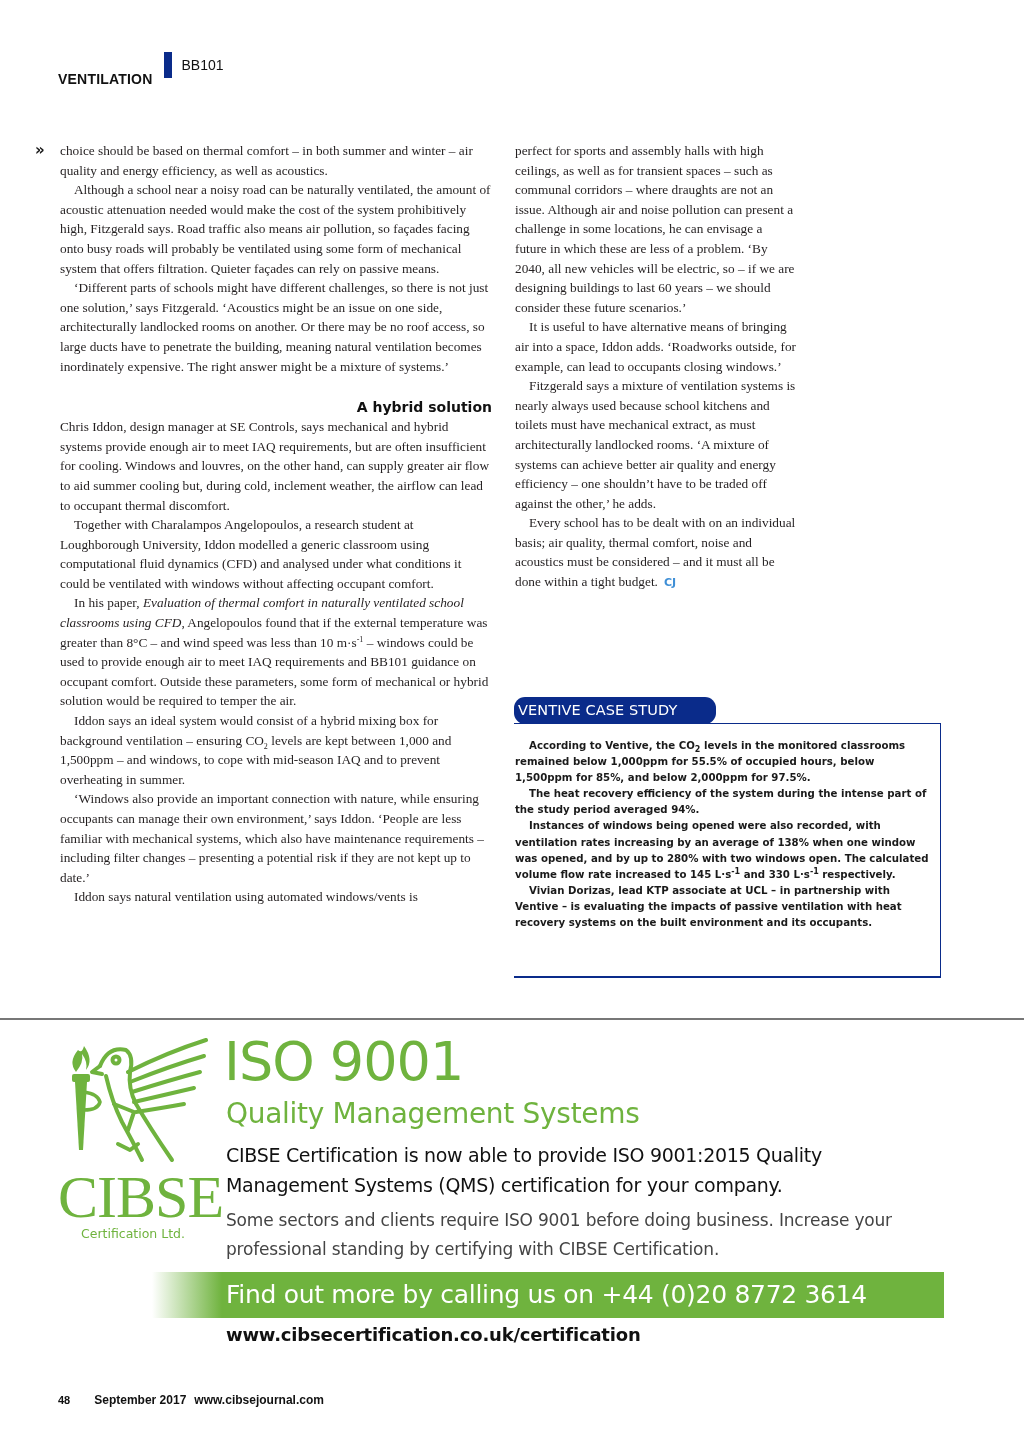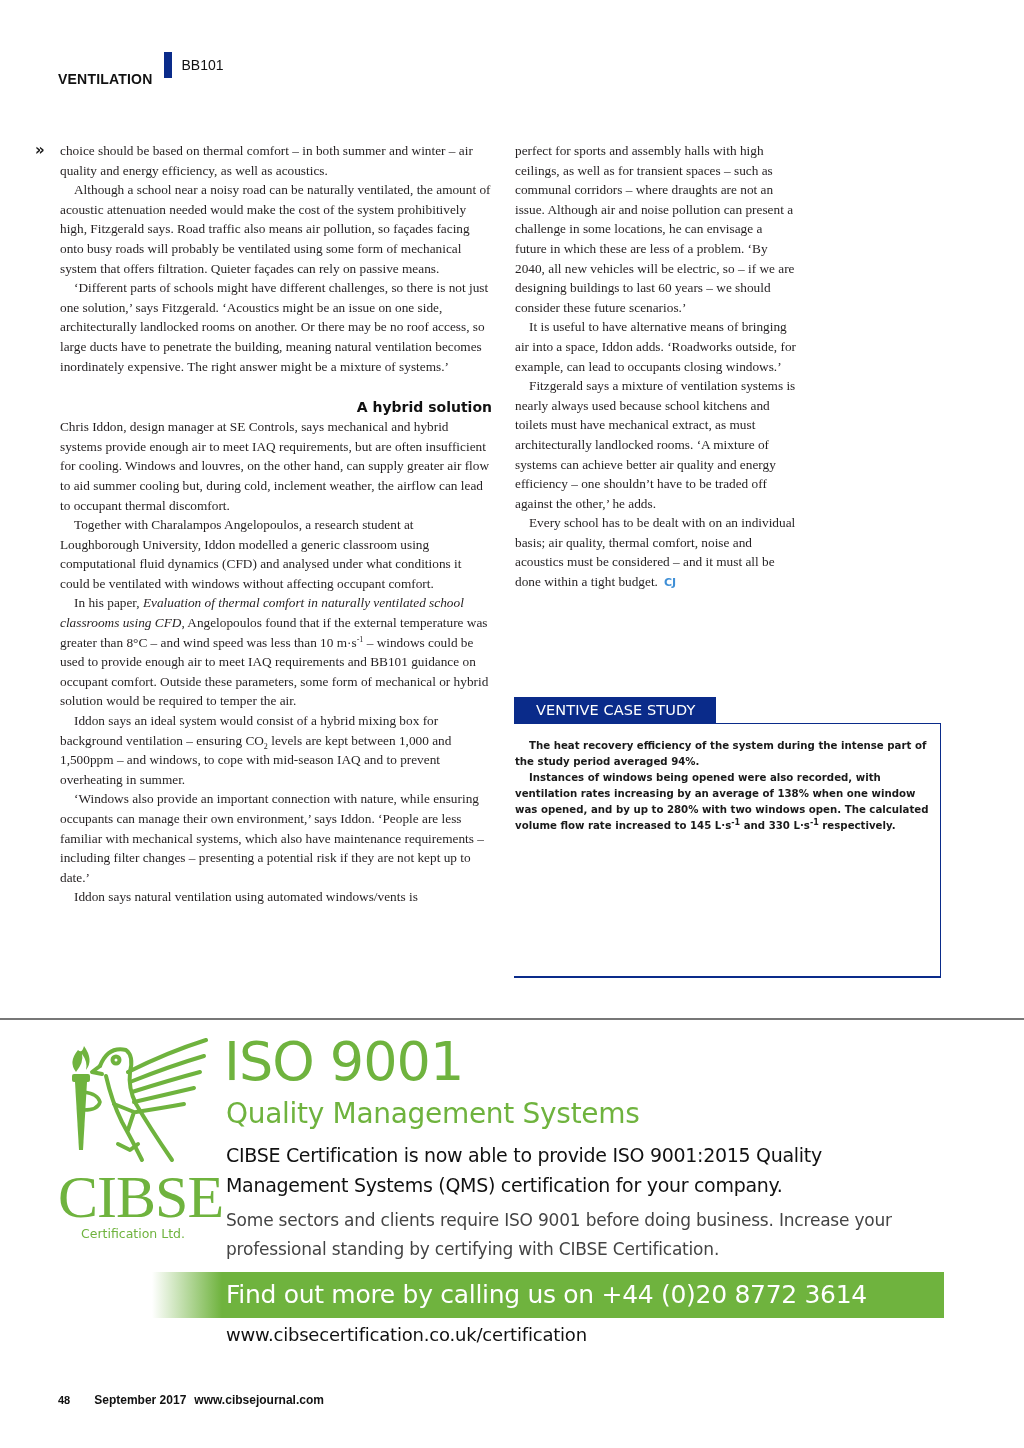--- a/index.html
+++ b/index.html
@@ -17,41 +17,41 @@
     .col-right { left: 515px; top: 141px; width: 282px; }
     .col p { margin: 0; text-indent: 14px; }
     .col p.noindent { text-indent: 0; }
     .cont-mark { position: absolute; left: -25px; top: 0; font-family: "DejaVu Sans", sans-serif; font-weight: bold; font-size: 15px; line-height: 19px; color: #1a1a1a; }
     .subhead { font-family: "DejaVu Sans", sans-serif; font-weight: bold; font-size: 14px; line-height: 20px; margin: 21px 0 0 0; color: #111; text-align: right; }
     .endmark { font-family: "DejaVu Sans", sans-serif; font-weight: bold; font-size: 11px; color: #3f8fd6; margin-left: 6px; }
     sup, sub { font-size: 8px; line-height: 0; }
 
     
     .case-tab { position: absolute; left: 514px; top: 697px; width: 202px; height: 27px; background: #0a2b8a; color: #ffffff;
-      font-family: "DejaVu Sans", sans-serif; font-size: 14.5px; line-height: 27px; padding-left: 22px; box-sizing: border-box; letter-spacing: 0.1px; }
+      font-family: "DejaVu Sans", sans-serif; font-size: 14.5px; line-height: 27px; padding-left: 4px; box-sizing: border-box; letter-spacing: 0.1px; border-radius: 11px; }
     .case-box { position: absolute; left: 514px; top: 723px; width: 427px; height: 255px; box-sizing: border-box;
       border-top: 1.5px solid #0a2b8a; border-right: 1.5px solid #0a2b8a; border-bottom: 2px solid #0a2b8a; }
     .case-body { position: absolute; left: 515px; top: 738px; width: 418px; font-family: "DejaVu Sans", sans-serif; font-weight: bold;
       font-size: 10.2px; line-height: 16.1px; color: #1a1a1a; }
     .case-body p { margin: 0; text-indent: 14px; }
     .case-body p.noindent { text-indent: 0; }
 
     
     .ad-rule { position: absolute; left: 0; top: 1018px; width: 1024px; height: 2px; background: #777777; }
     .ad-logo { position: absolute; left: 58px; top: 1032px; width: 150px; height: 210px; }
     .ad-logo .wordmark { position: absolute; left: 0; top: 135px; width: 150px; text-align: center; font-family: "Liberation Serif", serif; font-size: 60px; line-height: 60px; color: #6fb33e; letter-spacing: -1px; }
     .ad-logo .sub { position: absolute; left: 0; top: 194px; width: 150px; text-align: center; font-family: "DejaVu Sans", sans-serif; font-size: 12.5px; color: #6fb33e; }
     .ad-title { position: absolute; left: 224px; top: 1030px; font-family: "DejaVu Sans", sans-serif; font-size: 54px; line-height: 64px; color: #6fb33e; letter-spacing: -1px; }
     .ad-subtitle { position: absolute; left: 226px; top: 1094px; font-family: "DejaVu Sans", sans-serif; font-size: 28px; line-height: 40px; color: #6fb33e; letter-spacing: -0.3px; }
     .ad-lead { position: absolute; left: 226px; top: 1140px; width: 700px; font-family: "DejaVu Sans", sans-serif; font-size: 19px; line-height: 30px; color: #111; letter-spacing: -0.3px; }
     .ad-note { position: absolute; left: 226px; top: 1206px; width: 720px; font-family: "DejaVu Sans", sans-serif; font-size: 17px; line-height: 29px; color: #444; letter-spacing: -0.2px; }
     .ad-cta { position: absolute; left: 152px; top: 1272px; width: 792px; height: 46px;
       background: linear-gradient(to right, rgba(111,179,62,0) 0px, #6fb33e 70px, #6fb33e 100%); }
     .ad-cta span { position: absolute; left: 74px; top: 0; font-family: "DejaVu Sans", sans-serif; font-size: 25px; line-height: 46px; color: #ffffff; letter-spacing: -0.3px; }
-    .ad-url { position: absolute; left: 226px; top: 1320px; font-family: "DejaVu Sans", sans-serif; font-size: 18px; line-height: 30px; color: #111; letter-spacing: -0.2px; }
+    .ad-url { position: absolute; left: 226px; top: 1320px; font-family: "DejaVu Sans", sans-serif; font-size: 18px; line-height: 30px; color: #111; letter-spacing: -0.2px; font-weight: bold; }
 
     
     .footer { position: absolute; left: 58px; top: 1392px; font-family: "Liberation Sans", sans-serif; font-size: 12px; line-height: 16px; font-weight: bold; color: #111; }
     .footer .page-no { font-size: 11px; margin-right: 24px; }
     .footer .gap { display: inline-block; width: 8px; }
   </style>
 </head>
 <body>
 
 <div class="running-head">
@@ -77,22 +77,24 @@
 <div class="col col-right">
   <p class="noindent">perfect for sports and assembly halls with high ceilings, as well as for transient spaces – such as communal corridors – where draughts are not an issue. Although air and noise pollution can present a challenge in some locations, he can envisage a future in which these are less of a problem. ‘By 2040, all new vehicles will be electric, so – if we are designing buildings to last 60 years – we should consider these future scenarios.’</p>
   <p>It is useful to have alternative means of bringing air into a space, Iddon adds. ‘Roadworks outside, for example, can lead to occupants closing windows.’</p>
   <p>Fitzgerald says a mixture of ventilation systems is nearly always used because school kitchens and toilets must have mechanical extract, as must architecturally landlocked rooms. ‘A mixture of systems can achieve better air quality and energy efficiency – one shouldn’t have to be traded off against the other,’ he adds.</p>
   <p><span>Every school has to be dealt with on an individual basis; air quality, thermal comfort, noise and acoustics must be considered – and it must all be done within a tight budget.</span><span class="endmark">CJ</span></p>
 </div>
 
 <div class="case-tab">VENTIVE CASE STUDY</div>
 <div class="case-box"></div>
 <div class="case-body">
+  <p><span>According to Ventive, the CO</span><sub>2</sub><span> levels in the monitored classrooms remained below 1,000ppm for 55.5% of occupied hours, below 1,500ppm for 85%, and below 2,000ppm for 97.5%.</span></p>
   <p>The heat recovery efficiency of the system during the intense part of the study period averaged 94%.</p>
   <p><span>Instances of windows being opened were also recorded, with ventilation rates increasing by an average of 138% when one window was opened, and by up to 280% with two windows open. The calculated volume flow rate increased to 145 L·s</span><sup>-1</sup><span> and 330 L·s</span><sup>-1</sup><span> respectively.</span></p>
+  <p>Vivian Dorizas, lead KTP associate at UCL – in partnership with Ventive – is evaluating the impacts of passive ventilation with heat recovery systems on the built environment and its occupants.</p>
 </div>
 
 <div class="ad-rule"></div>
 
 <div class="ad-logo">
   <svg width="150" height="135" viewBox="0 0 150 135" xmlns="http://www.w3.org/2000/svg">
     <g fill="none" stroke="#6fb33e" stroke-width="4" stroke-linecap="round" stroke-linejoin="round">
 
       <path d="M70 40 Q110 20 148 8"></path>
       <path d="M72 50 Q112 34 146 24"></path>

